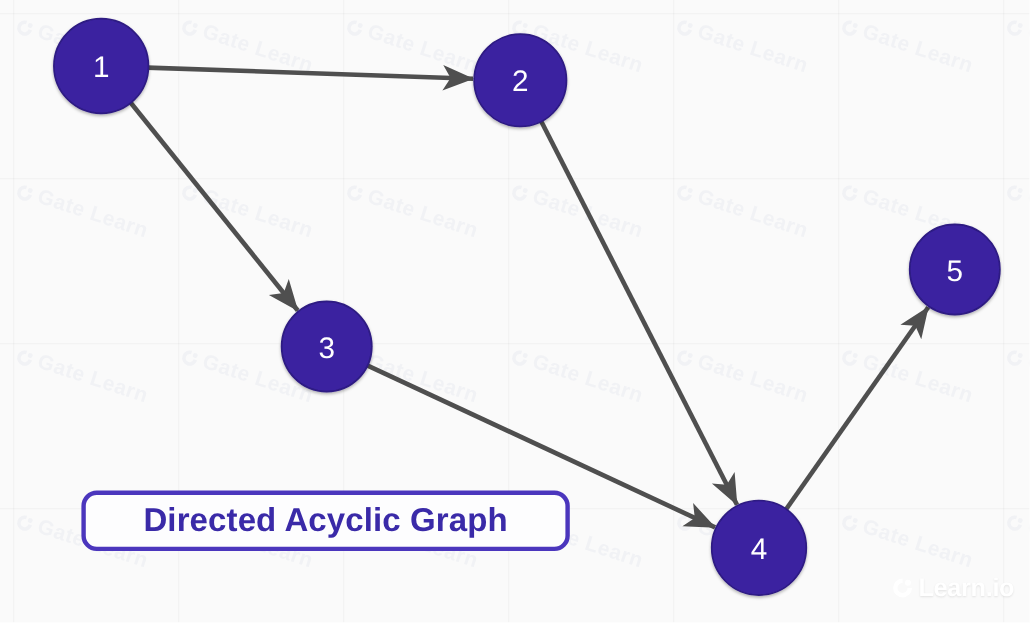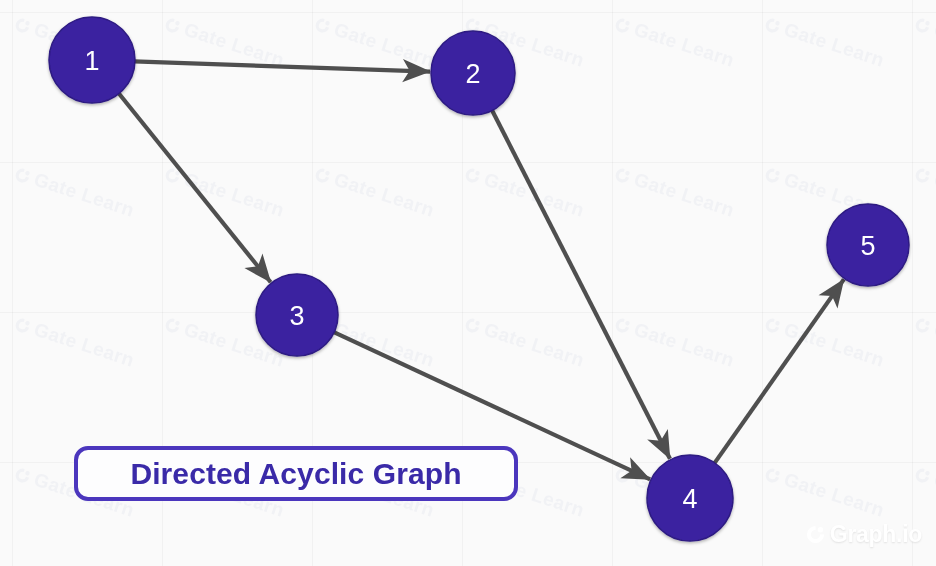--- a/index.html
+++ b/index.html
@@ -362,16 +362,16 @@
     <span id="caption-text">Directed Acyclic Graph</span>
   </div>
 
   <div id="brand-logo">
     <span class="brand-mark">
       <svg viewBox="0 0 24 24" width="21" height="21" aria-hidden="true">
         <path d="M12 2.2A9.8 9.8 0 1 0 21.8 12h-4.6A5.2 5.2 0 1 1 12 6.8Z" fill="#ffffff"></path>
         <circle cx="17.6" cy="6.6" r="3.1" fill="#ffffff"></circle>
       </svg>
     </span>
-    <span class="brand-text">Graph.io</span>
+    <span class="brand-text">Learn.io</span>
   </div>
 
 </div>
 
 </body></html>

